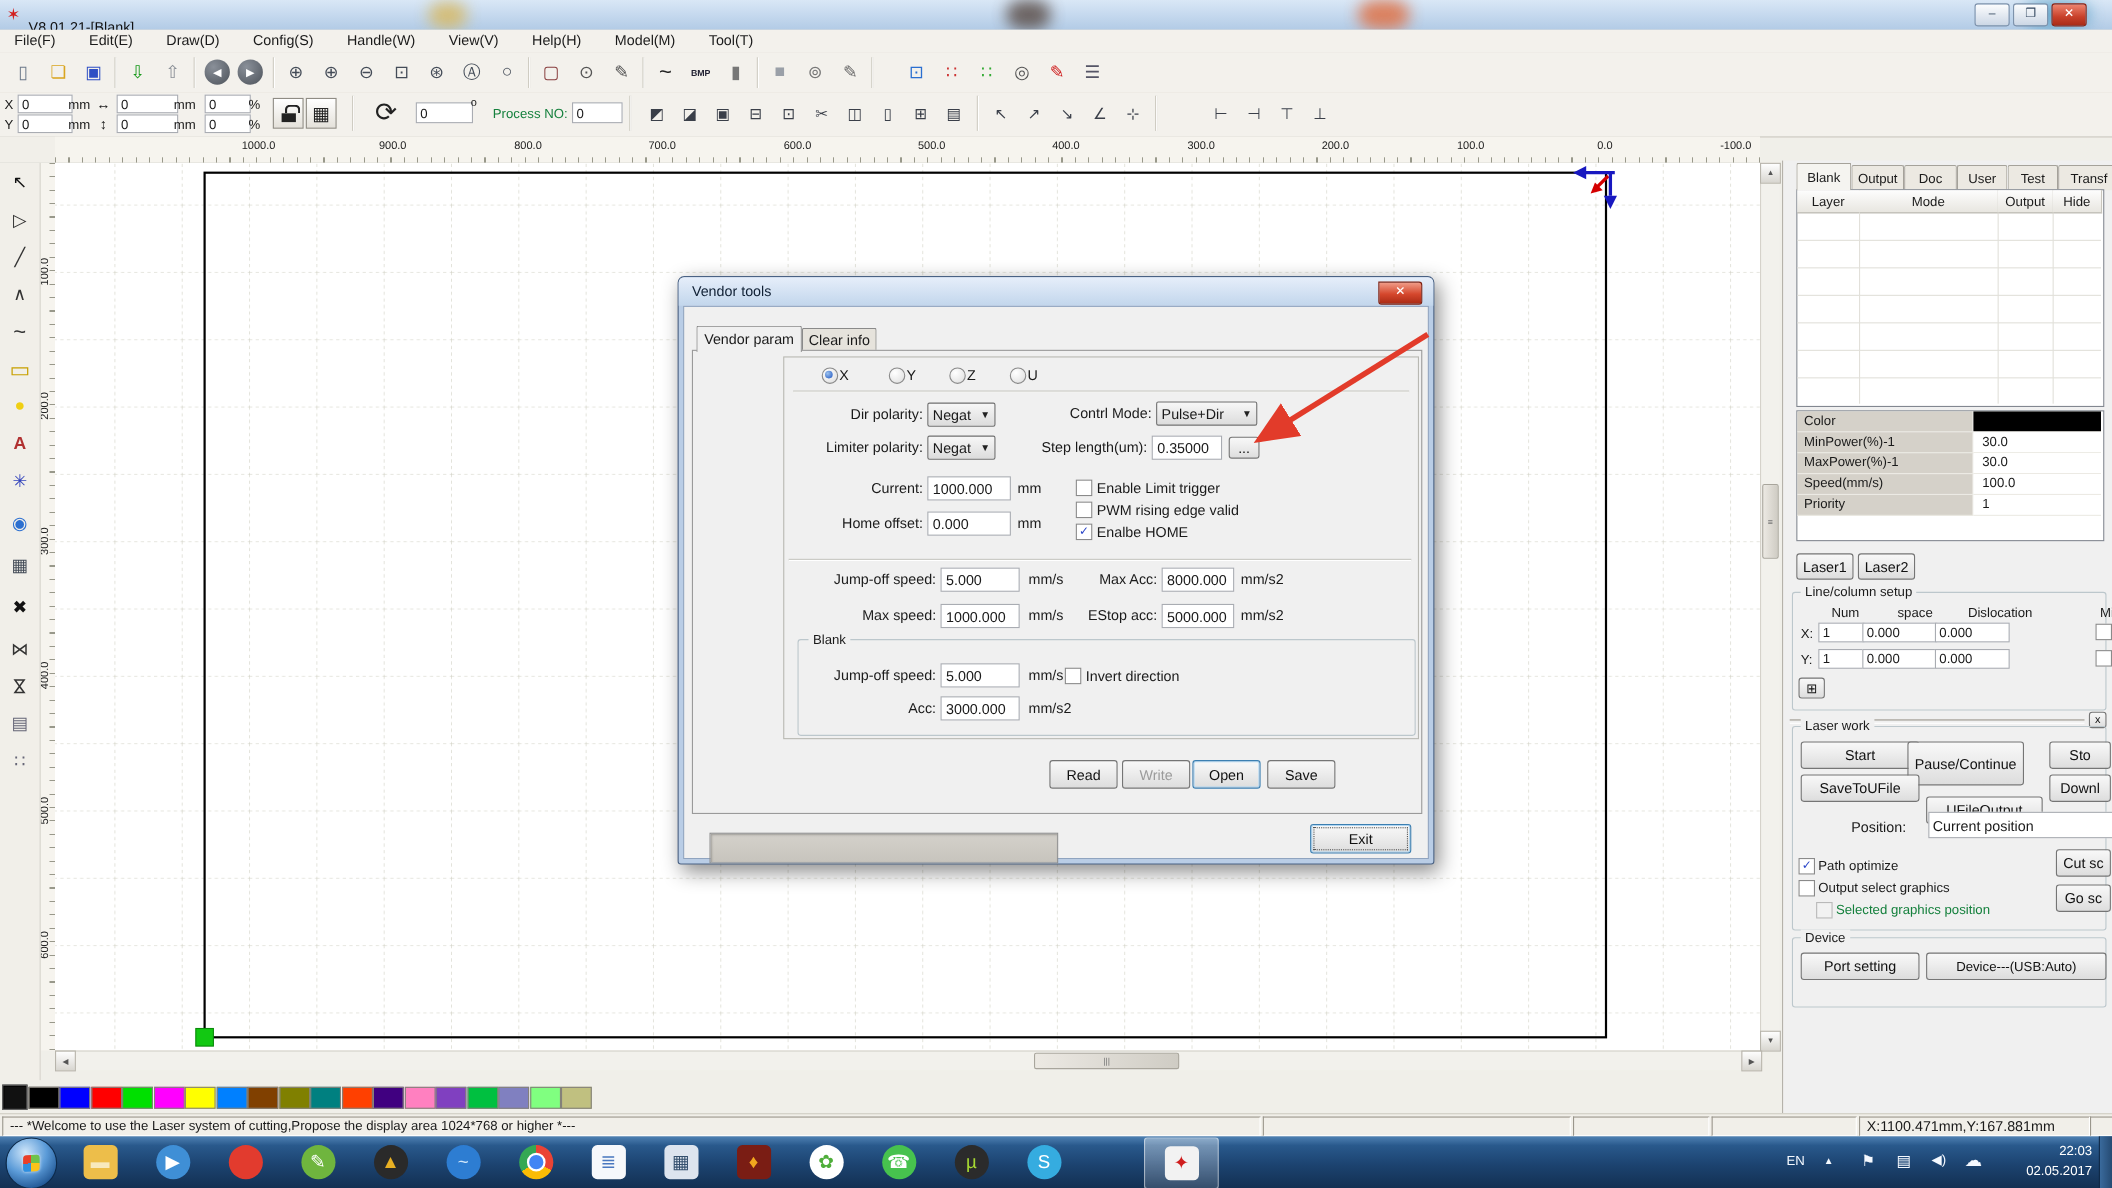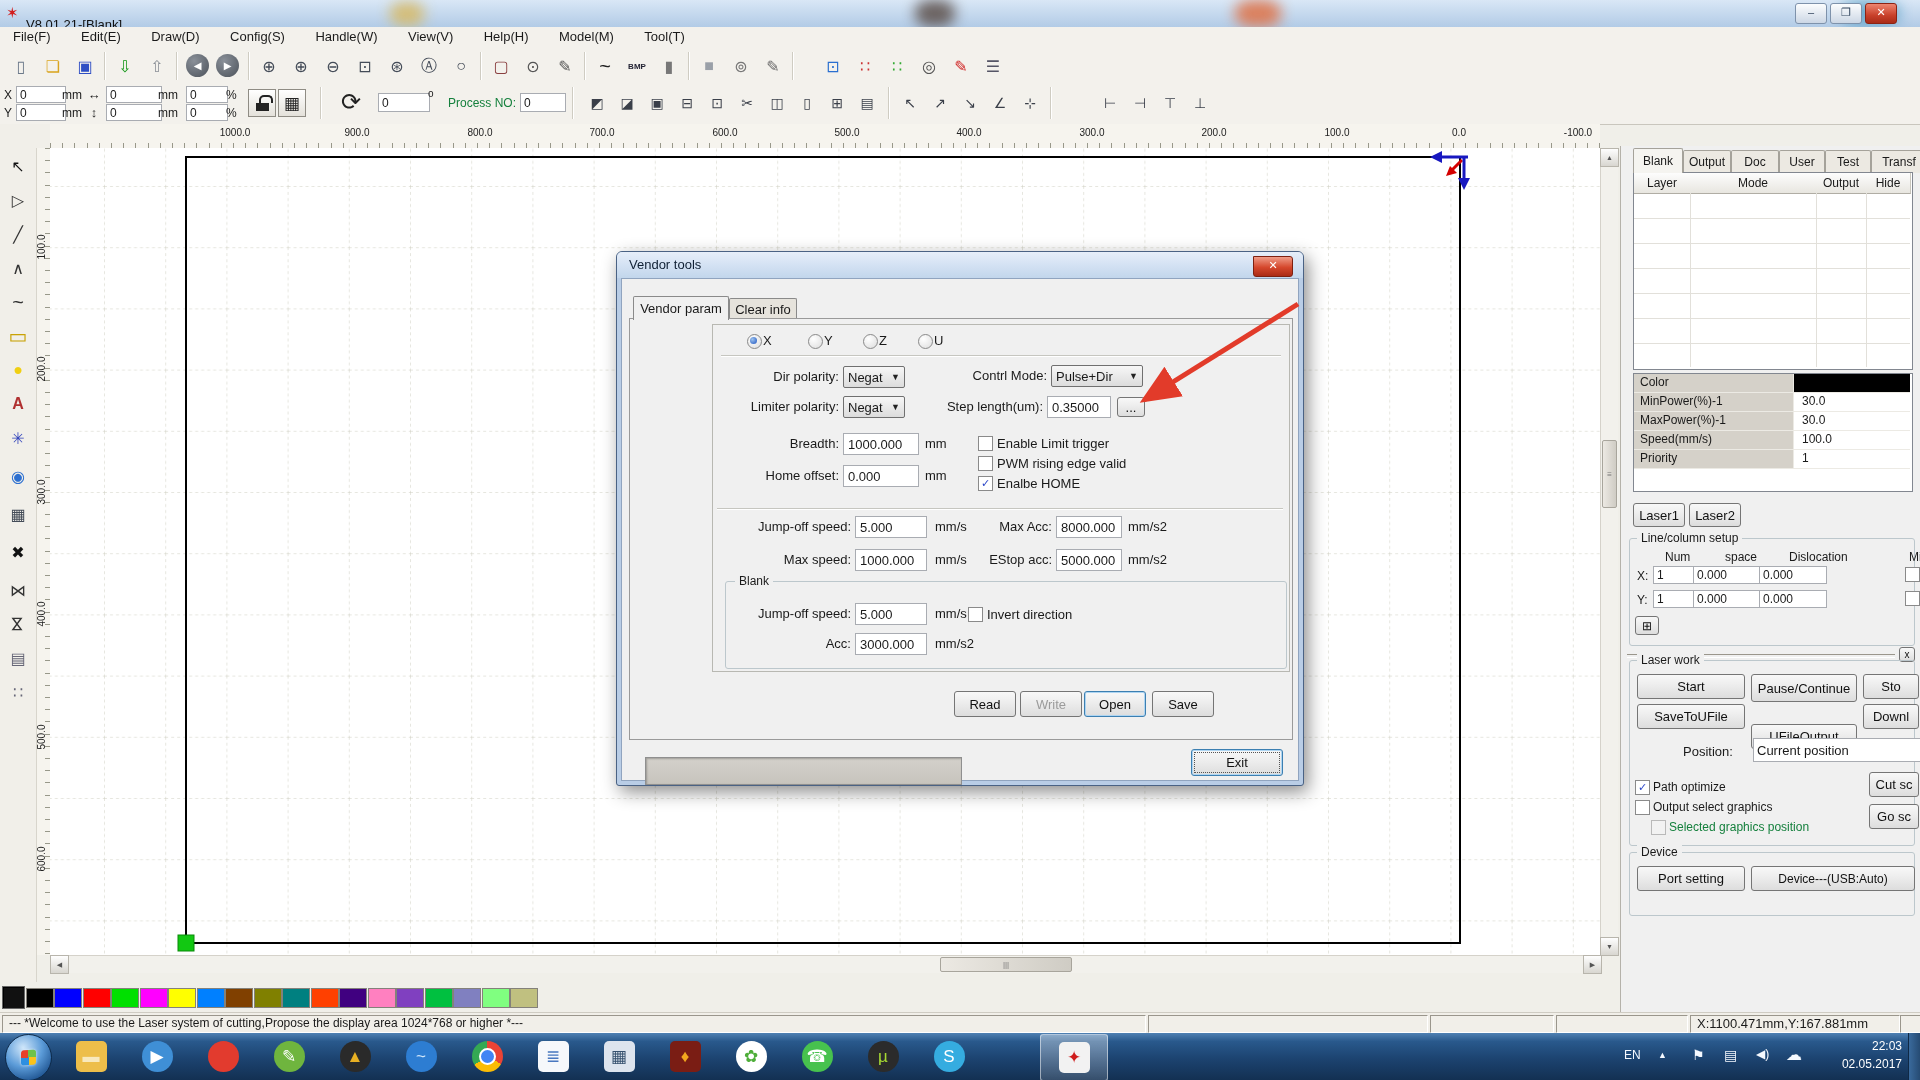--- a/index.html
+++ b/index.html
@@ -400,21 +400,21 @@
   <div class="fld abs" style="left:138px;top:444px;width:60px;height:16px">0.000</div>
   <div class="chkbox" style="left:284px;top:445px"></div>
   <div class="btn abs" style="left:14px;top:470px;width:24px;height:19px;font-size:12px">⊞</div>
 
   <div class="groove" style="left:6px;top:508px;width:268px"></div>
   <div class="btn abs" style="left:278px;top:501px;width:16px;height:15px;font-size:10px">x</div>
 
   <div class="gb" style="left:8px;top:514px;width:284px;height:184px"></div>
   <div class="gb-lab" style="left:16px;top:507px">Laser work</div>
   <div class="btn abs" style="left:16px;top:528px;width:108px;height:25px">Start</div>
-  <div class="btn abs" style="left:130px;top:528px;width:106px;height:28px">Pause/Continue</div>
+  <div class="btn abs" style="left:113px;top:528px;width:106px;height:40px">Pause/Continue</div>
   <div class="btn abs" style="left:242px;top:528px;width:56px;height:25px">Sto</div>
   <div class="btn abs" style="left:16px;top:558px;width:108px;height:25px">SaveToUFile</div>
   <div class="btn abs" style="left:130px;top:578px;width:106px;height:25px">UFileOutput</div>
   <div class="btn abs" style="left:242px;top:558px;width:56px;height:25px">Downl</div>
   <span class="clab" style="left:62px;top:598px;font-size:13px">Position:</span>
   <div class="fld abs" style="left:132px;top:592px;width:164px;height:22px;font-size:13px">Current position</div>
   <div class="chkbox" style="left:14px;top:634px">✓</div>
   <span class="clab" style="left:32px;top:634px">Path optimize</span>
   <div class="chkbox" style="left:14px;top:654px"></div>
   <span class="clab" style="left:32px;top:654px">Output select graphics</span>
@@ -460,21 +460,21 @@
 
       <span class="dlab" style="left:6px;top:71px;width:120px">Limiter polarity:</span>
       <div class="cmb" style="left:130px;top:71px;width:62px;height:22px">
         <span>Negat</span>
           <span class="ar">▼</span>
       </div>
       <span class="dlab" style="left:206px;top:71px;width:124px">Step length(um):</span>
       <div class="dfld" style="left:334px;top:71px;width:64px;height:22px">0.35000</div>
       <div class="btn abs" style="left:404px;top:72px;width:28px;height:20px">...</div>
 
-      <span class="dlab" style="left:6px;top:108px;width:120px">Breadth:</span>
+      <span class="dlab" style="left:6px;top:108px;width:120px">Current:</span>
       <div class="dfld" style="left:130px;top:108px;width:76px;height:22px">1000.000</div>
       <span class="dunit" style="left:212px;top:108px">mm</span>
       <div class="chkbox" style="left:265px;top:111px"></div>
       <span class="clab" style="left:284px;top:111px;font-size:13px">Enable Limit trigger</span>
       <div class="chkbox" style="left:265px;top:131px"></div>
       <span class="clab" style="left:284px;top:131px;font-size:13px">PWM rising edge valid</span>
       <div class="chkbox" style="left:265px;top:151px">✓</div>
       <span class="clab" style="left:284px;top:151px;font-size:13px">Enalbe HOME</span>
 
       <span class="dlab" style="left:6px;top:140px;width:120px">Home offset:</span>

